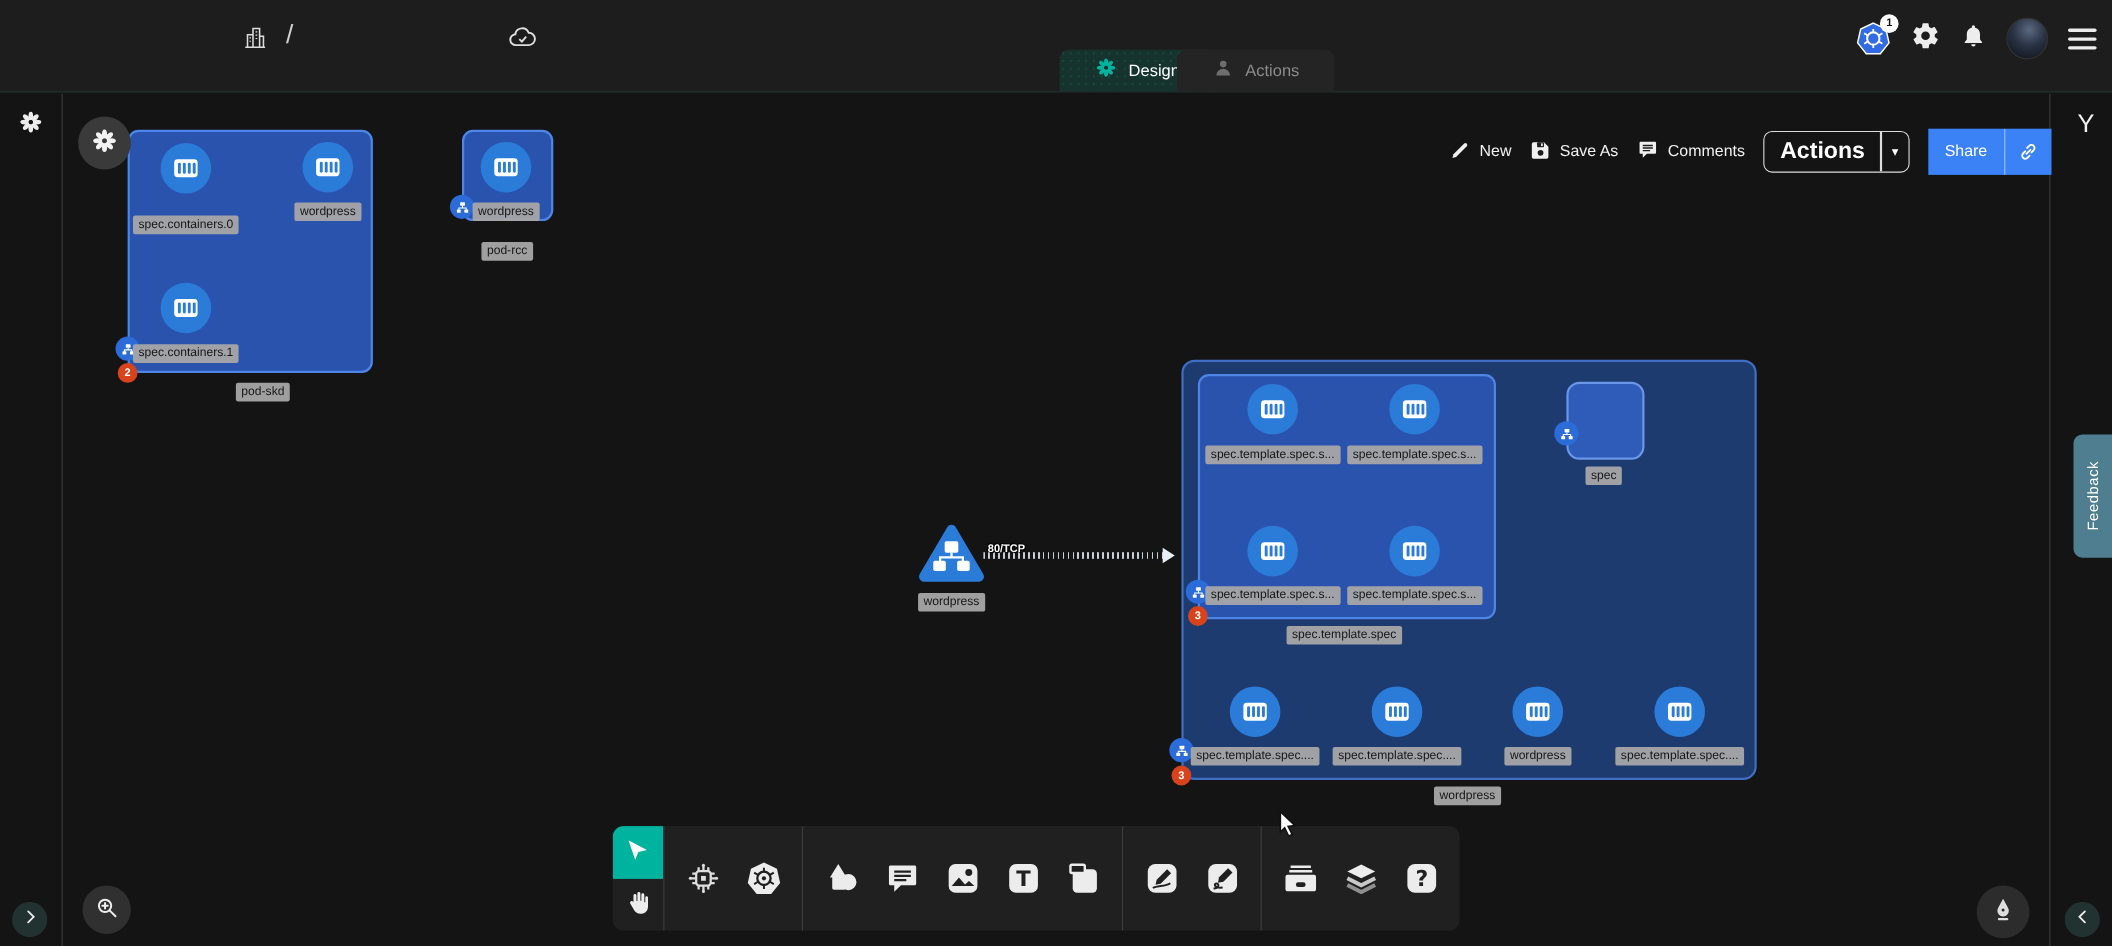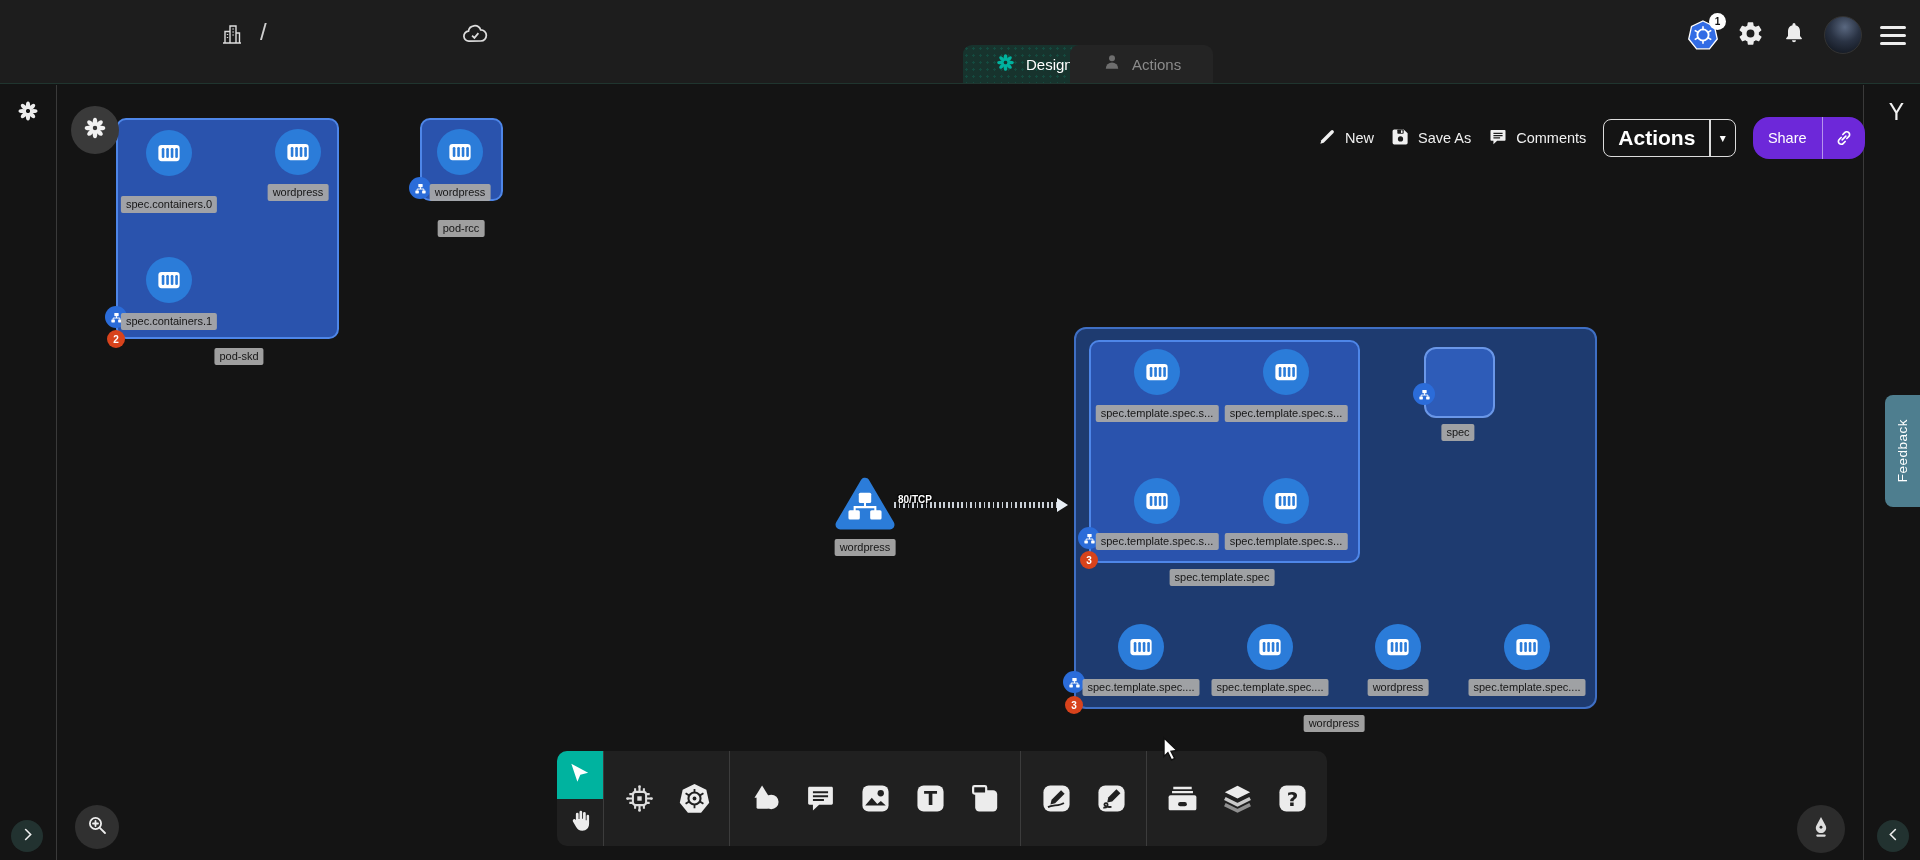--- a/index.html
+++ b/index.html
@@ -45,21 +45,21 @@
   .nib-btn { left:1797px; top:805px; width:48px; height:48px; background:#2c2c2c; cursor:pointer; }
   .k8s-anno { left:71px; top:106px; width:48px; height:48px; background:#3a3a3a; z-index:20; cursor:pointer; }
 
   
   .action-bar { position:absolute; left:1318px; top:116px; height:44px; display:flex; align-items:center; gap:17px; z-index:46; }
   .act-item { display:flex; align-items:center; gap:8px; color:#f0f0f0; font-size:14.5px; cursor:pointer; white-space:nowrap; }
   .actions-btn { display:flex; align-items:stretch; height:38px; border:1.5px solid #dcdcdc; border-radius:8px; color:#fff; cursor:pointer; overflow:hidden; }
   .actions-btn .lbl { display:flex; align-items:center; padding:0 14px; font-size:21px;font-weight:bold; }
   .actions-btn .sep { width:1.5px; background:#dcdcdc; }
   .actions-btn .caret { display:flex; align-items:center; padding:0 9px; font-size:12px; color:#fff; }
-  .share-btn { display:flex; align-items:stretch; height:42px; border-radius:16px; background:#6d28d9; color:#fff; cursor:pointer; overflow:hidden; }
+  .share-btn { display:flex; align-items:stretch; height:42px; border-radius:0; background:#3b82f6; color:#fff; cursor:pointer; overflow:hidden; }
   .share-btn .lbl { display:flex; align-items:center; padding:0 15px; font-size:14.5px; }
   .share-btn .sep { width:1px; background:rgba(255,255,255,.5); }
   .share-btn .lnk { display:flex; align-items:center; padding:0 11px; }
 
   
   #diagram { position:absolute; inset:0; z-index:10; }
   .grp { position:absolute; border-radius:10px; cursor:pointer; }
   .grp.bright { background:#2a53ad; border:2px solid #4e86e8; }
   .grp.dark { background:#1e3b70; border:2px solid #3f6fc4; border-radius:12px; }
   .grp.specbox { background:#2e5cb8; border:2px solid #6a97e8; border-radius:12px; }

